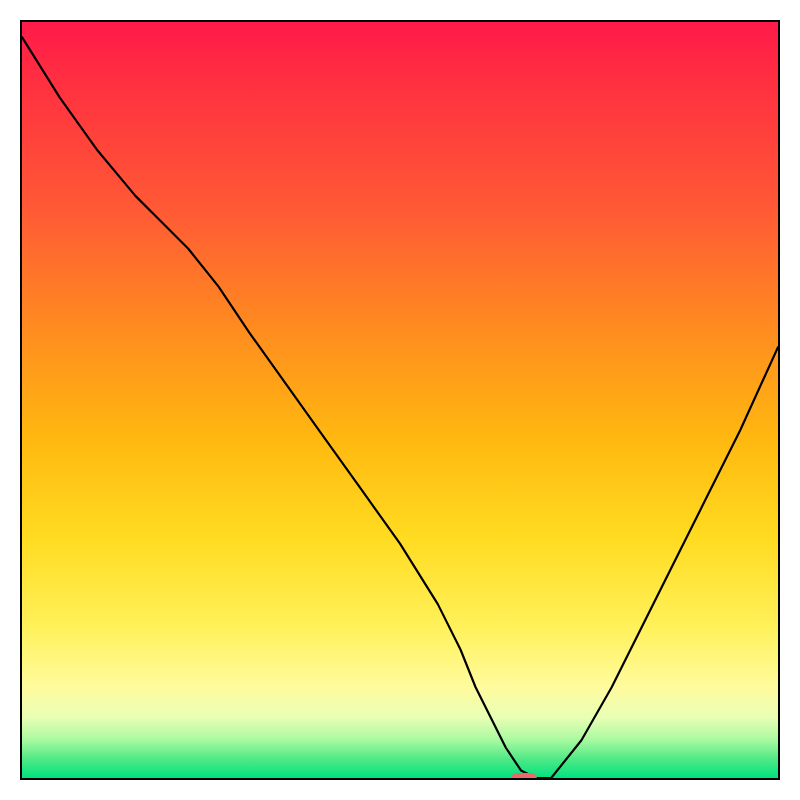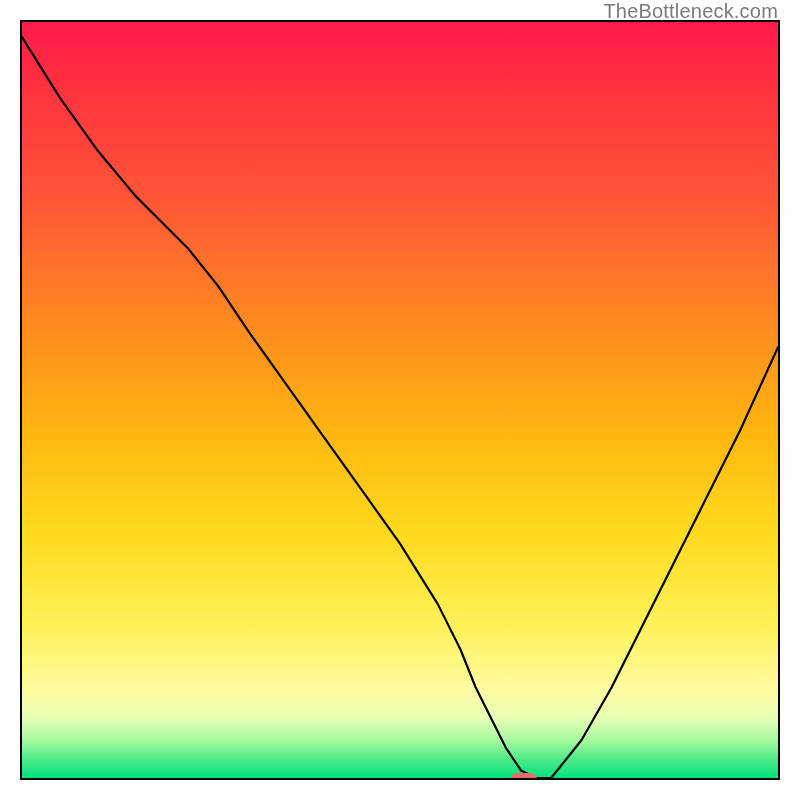--- a/index.html
+++ b/index.html
@@ -75,21 +75,20 @@
     color: #7a7a7a;
     font-weight: 500;
     letter-spacing: 0.2px;
   }
 </style>
 </head>
 <body>
 
 <div class="chart-container">
 
-  <div class="watermark">TheBottleneck.com</div>
 
   <div class="plot-area">
     <div class="gradient-bg">
       <div class="gradient-main"></div>
     </div>
 
     <svg class="curve-svg" viewBox="0 0 760 760" preserveAspectRatio="none">
       <path fill="none" stroke="#000" stroke-width="2.2" stroke-linejoin="round" stroke-linecap="round" d="M0.0 15.2 L38.0 76.0 L76.0 129.2 L114.0 174.8 L136.8 197.6 L167.2 228.0 L197.6 266.0 L228.0 311.6 L266.0 364.8 L304.0 418.0 L342.0 471.2 L380.0 524.4 L418.0 585.2 L440.8 630.8 L456.0 668.8 L471.2 699.2 L486.4 729.6 L501.6 752.4 L516.8 760.0 L532.0 760.0 L562.4 722.0 L592.8 668.8 L623.2 608.0 L653.6 547.2 L684.0 486.4 L722.0 410.4 L760.0 326.8" id="curve-path"></path>
     </svg>
 

